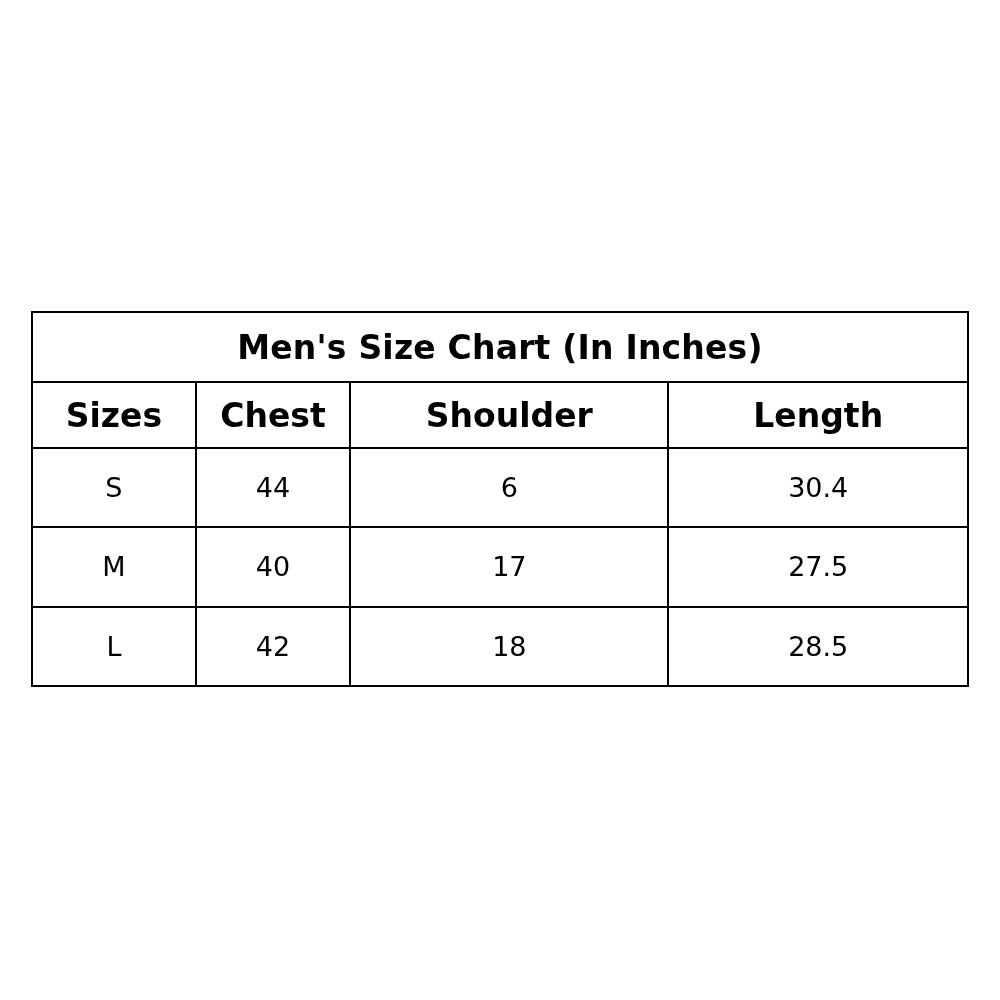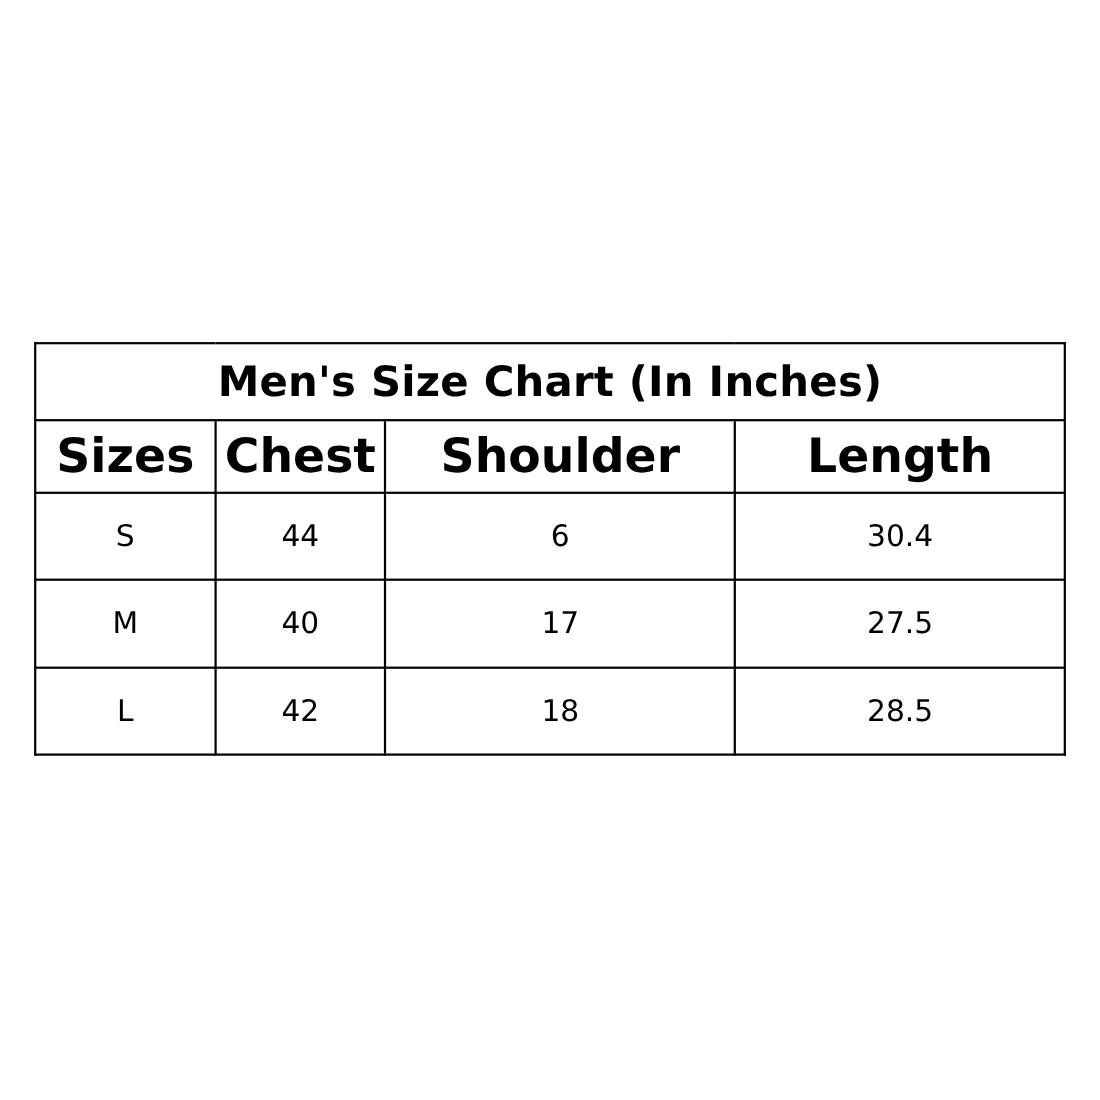--- a/index.html
+++ b/index.html
@@ -31,28 +31,28 @@
   }
   table.size-chart th,
   table.size-chart td {
     border: 2px solid #000000;
     text-align: center;
     vertical-align: middle;
     padding: 0;
   }
   .title-cell {
     height: 68px;
-    font-size: 38px;
+    font-size: 33px;
     font-weight: bold;
     letter-spacing: 0.2px;
     border-radius: 20px;
   }
   .header-cell {
     height: 64px;
-    font-size: 43px;
+    font-size: 33px;
     font-weight: bold;
   }
   .body-cell {
     height: 49px;
     font-size: 27px;
     font-weight: normal;
   }
   col.col-sizes { width: 17.5%; }
   col.col-chest { width: 16.5%; }
   col.col-shoulder { width: 34%; }

